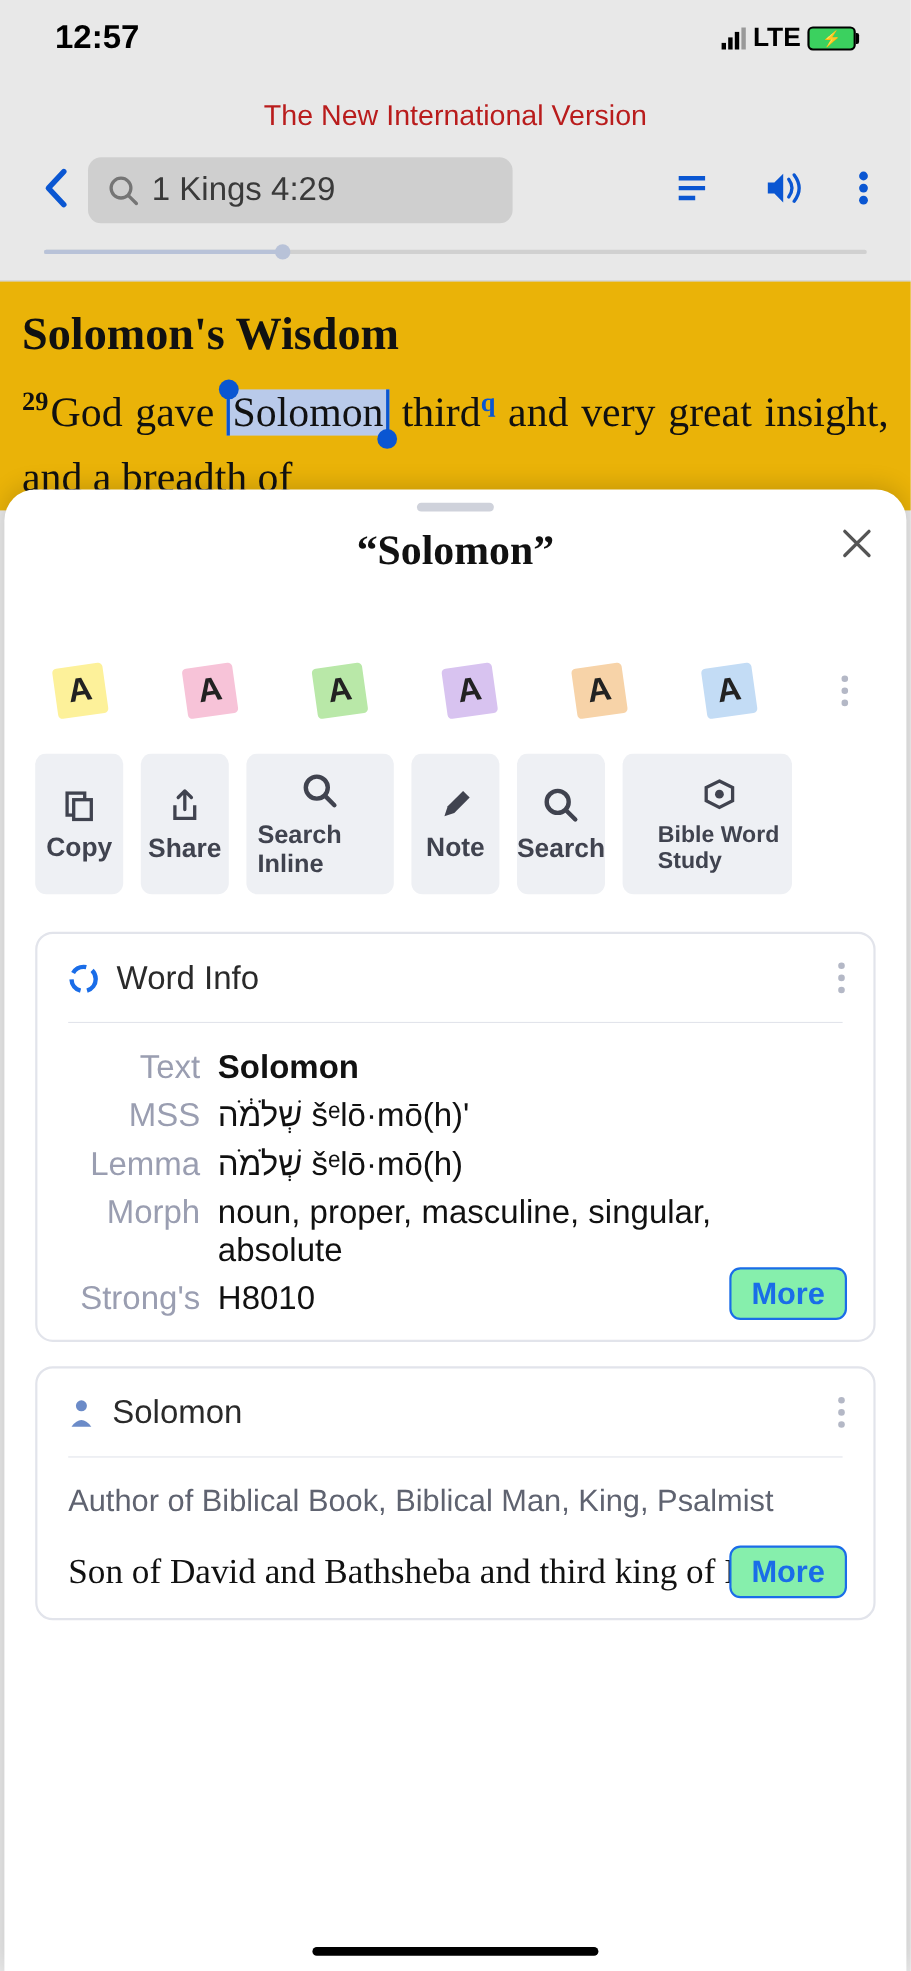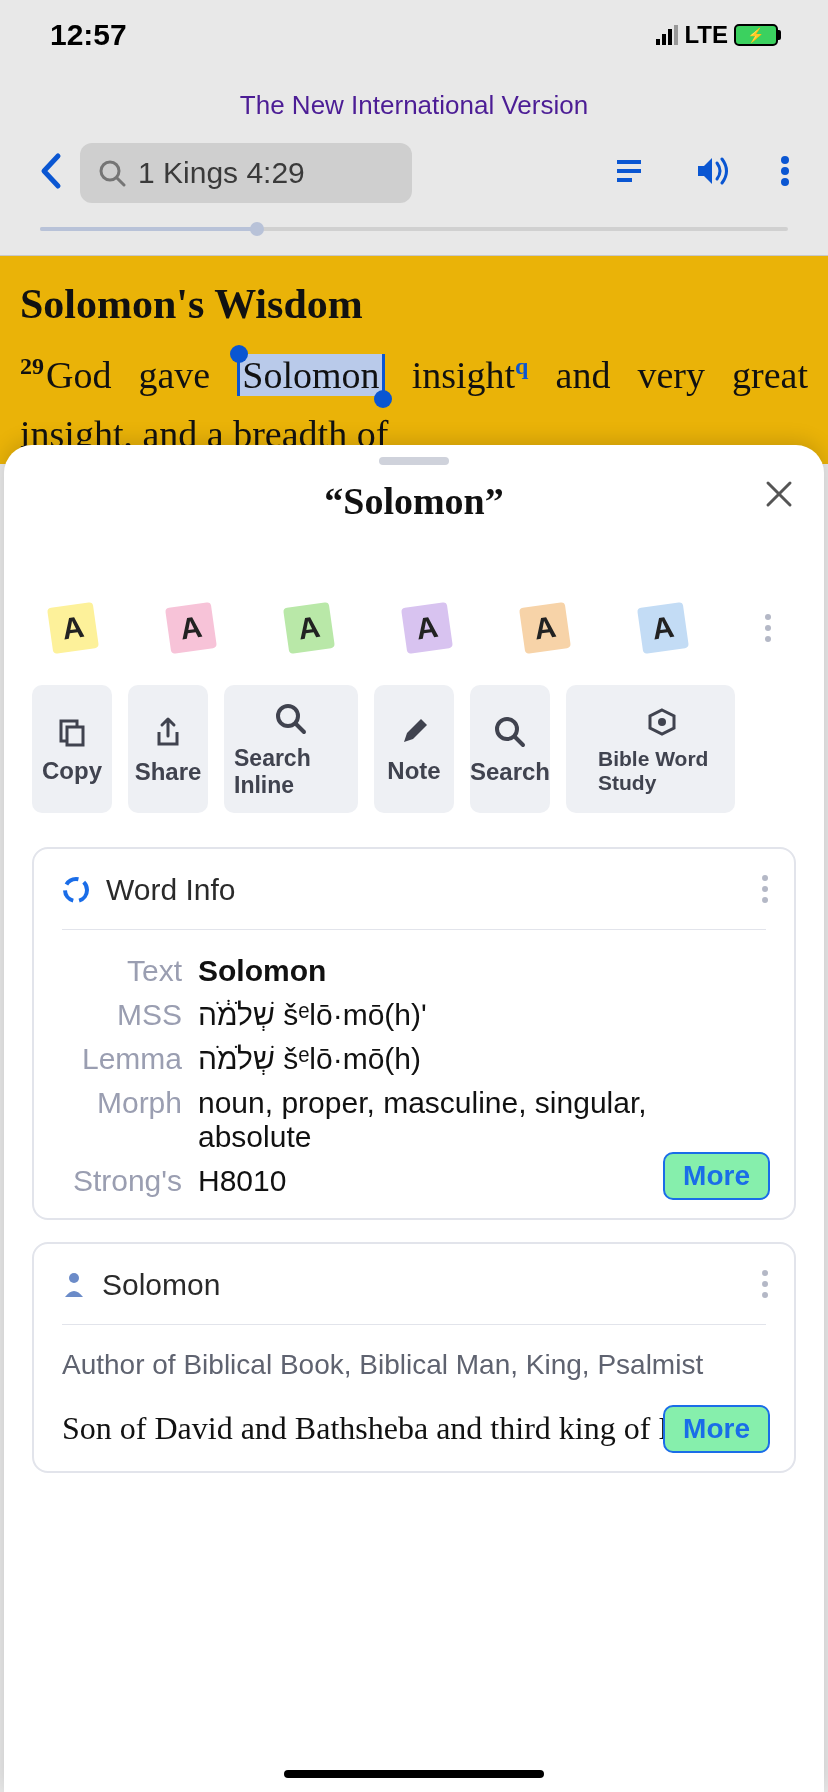--- a/index.html
+++ b/index.html
@@ -25,25 +25,25 @@
   .signal-bars span { width: 4px; background: #000; }
   .signal-bars span:nth-child(1){height:6px;} .signal-bars span:nth-child(2){height:11px;}
   .signal-bars span:nth-child(3){height:16px;} .signal-bars span:nth-child(4){height:20px; background:#999;}
   .lte { font-size: 24px; font-weight: 600; }
   .battery {
     width: 44px; height: 22px; border: 2px solid #000; border-radius: 5px;
     position: relative; background: #3bd15f; display: flex; align-items: center; justify-content: center;
   }
   .battery::after { content:''; position:absolute; right:-5px; width:3px; height:10px; background:#000; border-radius:0 2px 2px 0; }
   .bolt { color:#fff; font-size: 14px; }
-  .subtitle { text-align:center; font-size: 26px; color:#4c1d95; padding: 20px 0 10px; }
+  .subtitle { text-align:center; font-size: 26px; color:#b91c1c; padding: 20px 0 10px; }
   .toolbar { display:flex; align-items:center; padding: 12px 38px 16px; gap: 18px; }
   .back-btn { color:#0a56d2; }
   .search-pill {
-    flex:0 0 auto; width:332px; height:60px; background:#cfcfcf; border-radius:12px;
+    flex:0 0 auto; width:386px; height:60px; background:#cfcfcf; border-radius:12px;
     display:flex; align-items:center; padding:0 18px; gap:12px;
   }
   .search-pill .mag { color:#757575; }
   .search-text { font-size: 30px; color:#3a3a3a; font-weight:500; }
   .toolbar-icons { margin-left:auto; display:flex; gap:50px; align-items:center; color:#0a56d2; }
   .progress { margin: 8px 40px 0; height: 4px; background: #d0d0d0; position: relative; border-radius:3px; }
   .progress-fill { height:100%; width:29%; background:#b8c2d8; border-radius:3px; }
   .progress-dot { position:absolute; left:29%; top:50%; transform:translate(-50%,-50%); width:14px; height:14px; background:#b8c2d8; border-radius:50%; }
   .divider-line { height:1px; background:#c8c8c8; margin-top: 24px; }
   .content { padding: 24px 20px 0; background: #eab308; }
@@ -78,21 +78,21 @@
   .hl-yellow{background:#fdf19a;} .hl-pink{background:#f7c3d8;} .hl-green{background:#b9e8a8;}
   .hl-purple{background:#d8c3f0;} .hl-orange{background:#f7d3a8;} .hl-blue{background:#c3dcf5;}
   .hl-more { color:#9a9eb1; width: 20px; display:flex; flex-direction:column; gap:5px; align-items:center; }
   .hl-more span { width:6px; height:6px; background:#b4b8c6; border-radius:50%; }
   .actions { display:flex; gap:16px; padding: 0 28px 34px; overflow:hidden; }
   .act-btn {
     background:#eef0f4; border-radius:10px; display:flex; flex-direction:column;
     align-items:center; justify-content:center; gap:10px; padding: 18px 10px 14px;
     color:#40434f; font-size:24px; font-weight:600; flex:0 0 auto;
   }
-  .act-btn.small{width:80px;} .act-btn.med{width:134px; font-size: 23px;} .act-btn.wide{width:169px;padding-left:32px;}
+  .act-btn.small{width:80px;} .act-btn.med{width:134px; font-size: 23px;} .act-btn.wide{width:154px;padding-left:32px;}
   .act-btn svg { color:#40434f; }
   .card {
     margin: 0 28px 22px; border:2px solid #e2e4eb; border-radius:16px; padding: 24px 28px 20px;
     position: relative;
   }
   .card-head { display:flex; align-items:center; gap:16px; padding-bottom:22px; }
   .card-title { font-size:30px; font-weight:500; color:#2a2a2a; }
   .card-more { position:absolute; right:26px; top:26px; display:flex; flex-direction:column; gap:5px; }
   .card-more span{width:6px;height:6px;background:#b4b8c6;border-radius:50%;}
   .hr { height:1px; background:#e2e4eb; margin:0 0 24px; }
@@ -169,21 +169,21 @@
 </div>
 <div class="progress">
   <div class="progress-fill"></div>
     <div class="progress-dot"></div>
 </div>
 <div class="divider-line"></div>
 
 <div class="content">
   <div class="heading">Solomon's Wisdom</div>
   <div class="verse">
-    <span class="verse-num">29</span><span>God gave </span><span class="selected-word"><span class="sel-handle sel-tl"></span><span>Solomon</span><span class="sel-handle sel-br"></span></span><span> insight</span><span class="footnote">q</span><span> and very great insight, and a breadth of</span>
+    <span class="verse-num">29</span><span>God gave </span><span class="selected-word"><span class="sel-handle sel-tl"></span><span>Solomon</span><span class="sel-handle sel-br"></span></span><span> third</span><span class="footnote">q</span><span> and very great insight, and a breadth of</span>
   </div>
 </div>
 
 <div class="sheet">
   <div class="grabber"></div>
   <div class="close-x">
     <svg width="30" height="30" viewBox="0 0 30 30">
         <line x1="4" y1="4" x2="26" y2="26" stroke="currentColor" stroke-width="3" stroke-linecap="round"></line>
         <line x1="26" y1="4" x2="4" y2="26" stroke="currentColor" stroke-width="3" stroke-linecap="round"></line>
       </svg>

